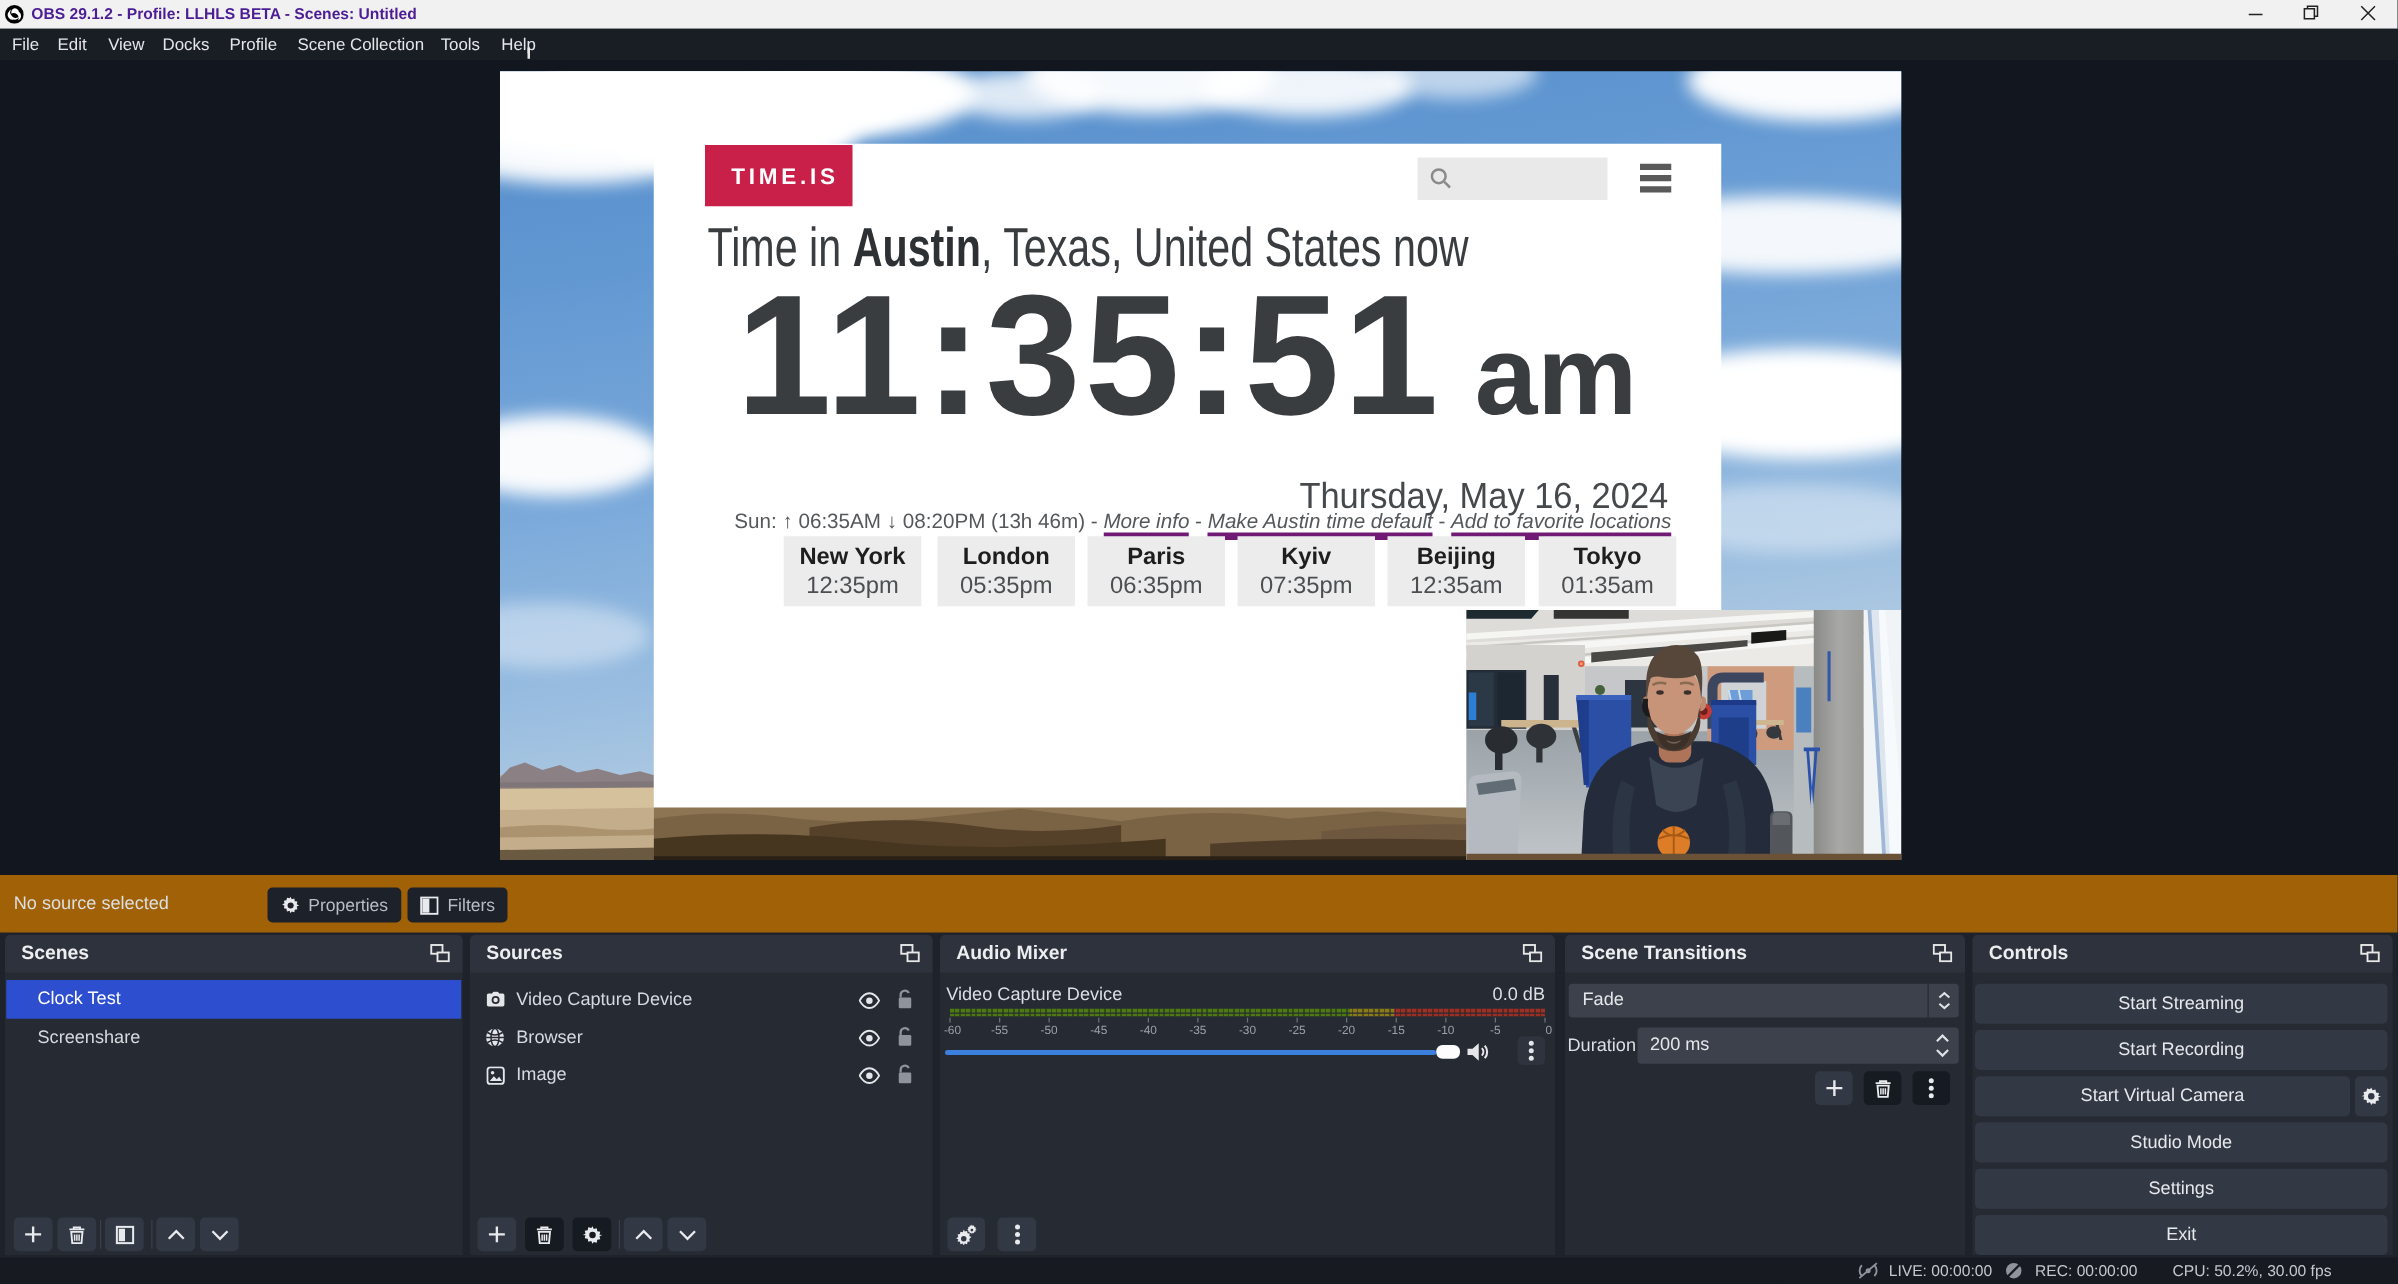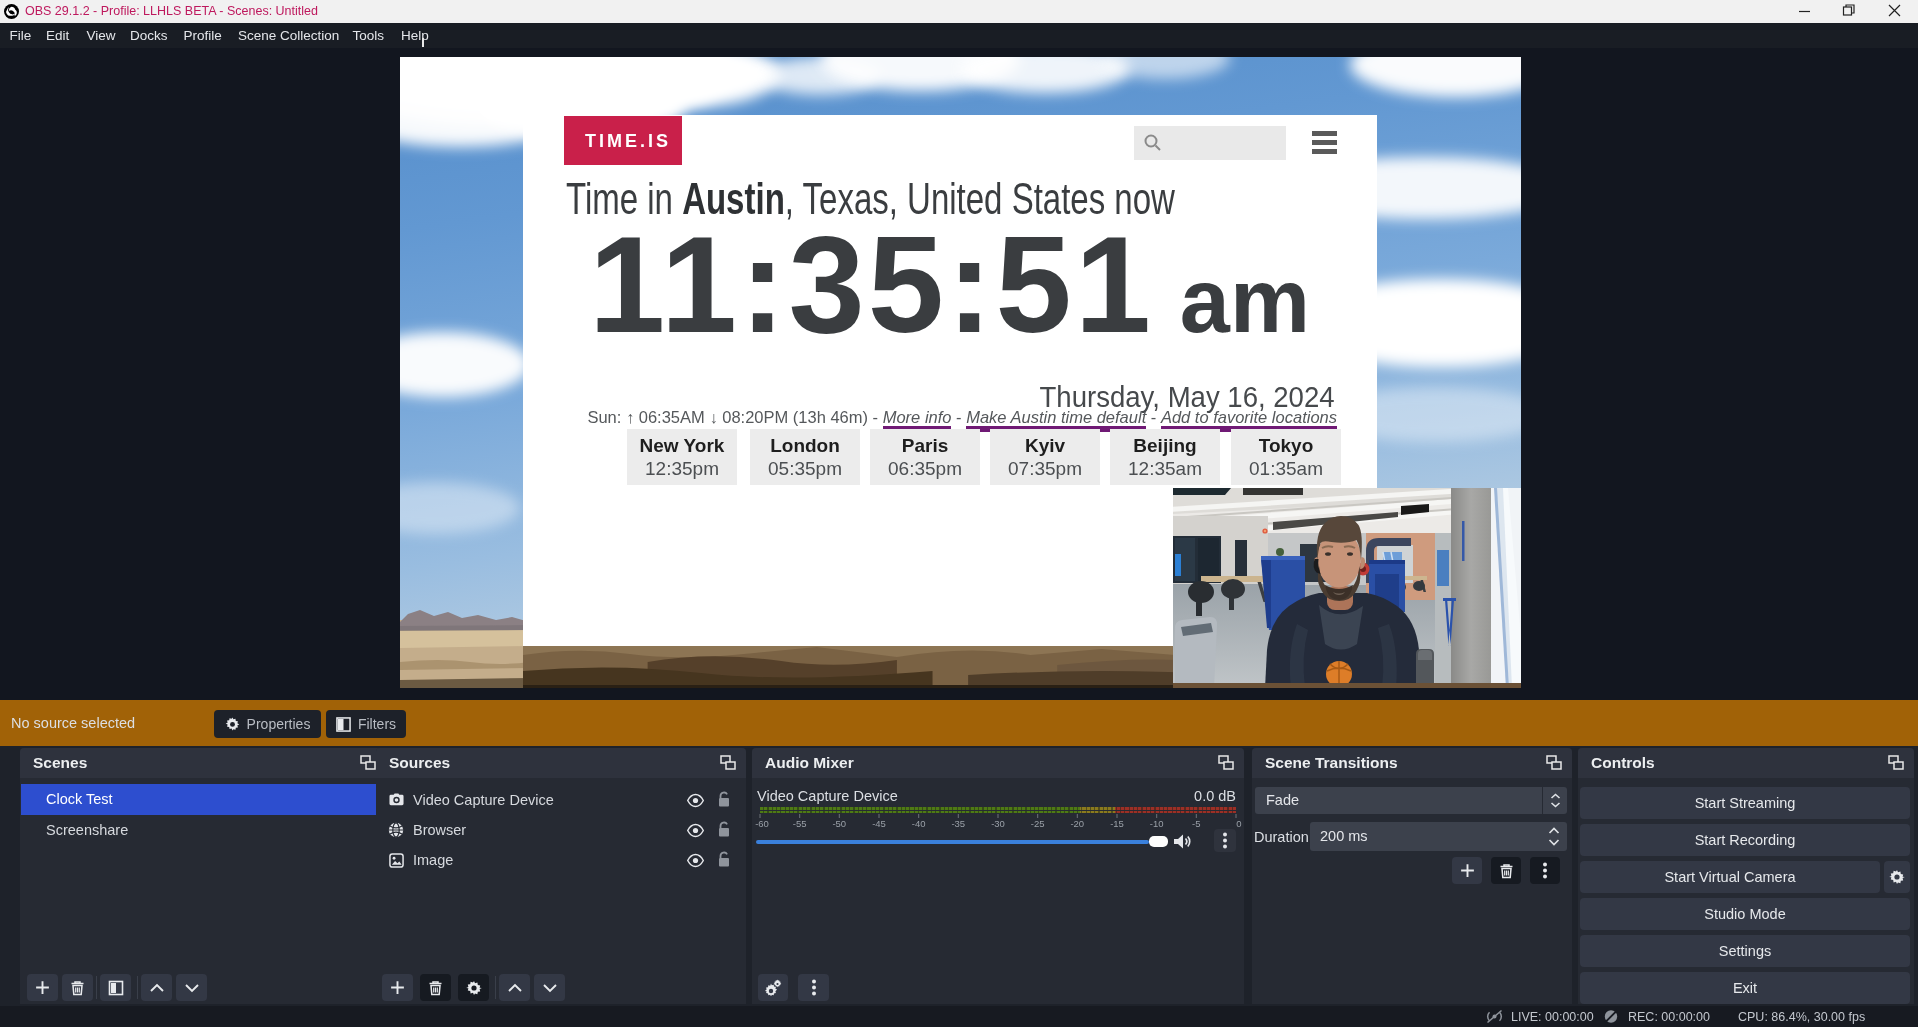--- a/index.html
+++ b/index.html
@@ -1,21 +1,21 @@
 <!DOCTYPE html>
 <html><head>
 <meta charset="utf-8">
 <style>
 * { margin:0; padding:0; box-sizing:border-box; }
 html,body { width:1918px; height:1027px; overflow:hidden; background:#1e222a;
   font-family:"Liberation Sans",sans-serif; }
 .abs { position:absolute; }
 
 #titlebar { position:absolute; left:0; top:0; width:1918px; height:23px; background:#f1f1f1; }
-#titlebar .txt { position:absolute; left:25px; top:4px; font-size:12.5px; color:#be185d; }
+#titlebar .txt { position:absolute; left:25px; top:4px; font-size:12.5px; color:#4c1d95;font-weight:bold; }
 
 #menubar { position:absolute; left:0; top:23px; width:1918px; height:25px; background:#191d24;text-align:center; }
 #menubar span { position:absolute; top:5px; font-size:13.5px; color:#e4e6ea; }
 
 #preview { position:absolute; left:0; top:48px; width:1918px; height:652px; background:#12161f; }
 #video { position:absolute; left:400px; top:9px; width:1121px; height:631px; overflow:hidden;
   background:linear-gradient(172deg,#548dcb 0%, #6298d2 22%, #7aa9da 45%, #99bde0 65%, #b9cfe2 82%, #cad8e2 100%); }
 .cloud { position:absolute; background:#ffffff; border-radius:50%; filter:blur(7px); }
 
 #card { position:absolute; left:123px; top:58px; width:854px; height:531px; background:#ffffff; }
@@ -300,21 +300,21 @@
     </div>
   <div class="tbtn" style="left:326px;width:80px">
     <svg width="15" height="15" viewBox="0 0 16 16">
         <rect x="1" y="1" width="14" height="14" fill="none" stroke="#e8eaed" stroke-width="1.6"></rect>
         <rect x="2" y="2" width="6" height="12" fill="#e8eaed"></rect>
       </svg>
     <span>Filters</span>
     </div>
 </div>
 
-<div class="panel" id="p-scenes" style="left:20px;width:366px">
+<div class="panel" id="p-scenes" style="left:4px;width:366px">
   <div class="phead">
       <span class="t">Scenes</span>
     <svg class="popout" viewBox="0 0 16 15">
         <rect x="1" y="1" width="9" height="7" fill="none" stroke="#e8e8e8" stroke-width="1.5"></rect>
         <rect x="6" y="7" width="9" height="7" fill="#2e323d" stroke="#e8e8e8" stroke-width="1.5"></rect>
       </svg>
   </div>
   <div class="row" style="top:36px;background:#2d4ecf;color:#fff">
       <span style="position:absolute;left:25px;top:7px">Clock Test</span>
     </div>
@@ -598,14 +598,14 @@
       <circle cx="10.5" cy="7.5" r="2" fill="#8f949c" stroke="none"></circle>
       <line x1="3.5" y1="13.5" x2="17.5" y2="1.5"></line>
     </g>
   </svg>
   <span style="left:1511px">LIVE: 00:00:00</span>
   <svg class="abs" style="left:1603px;top:3px" width="16" height="15" viewBox="0 0 16 15">
     <circle cx="8" cy="7.5" r="6.2" fill="#8f949c"></circle>
     <line x1="2" y1="13.5" x2="14" y2="1.5" stroke="#171a21" stroke-width="1.8"></line>
   </svg>
   <span style="left:1628px">REC: 00:00:00</span>
-  <span style="left:1738px">CPU: 86.4%, 30.00 fps</span>
+  <span style="left:1738px">CPU: 50.2%, 30.00 fps</span>
 </div>
 
 </body></html>

